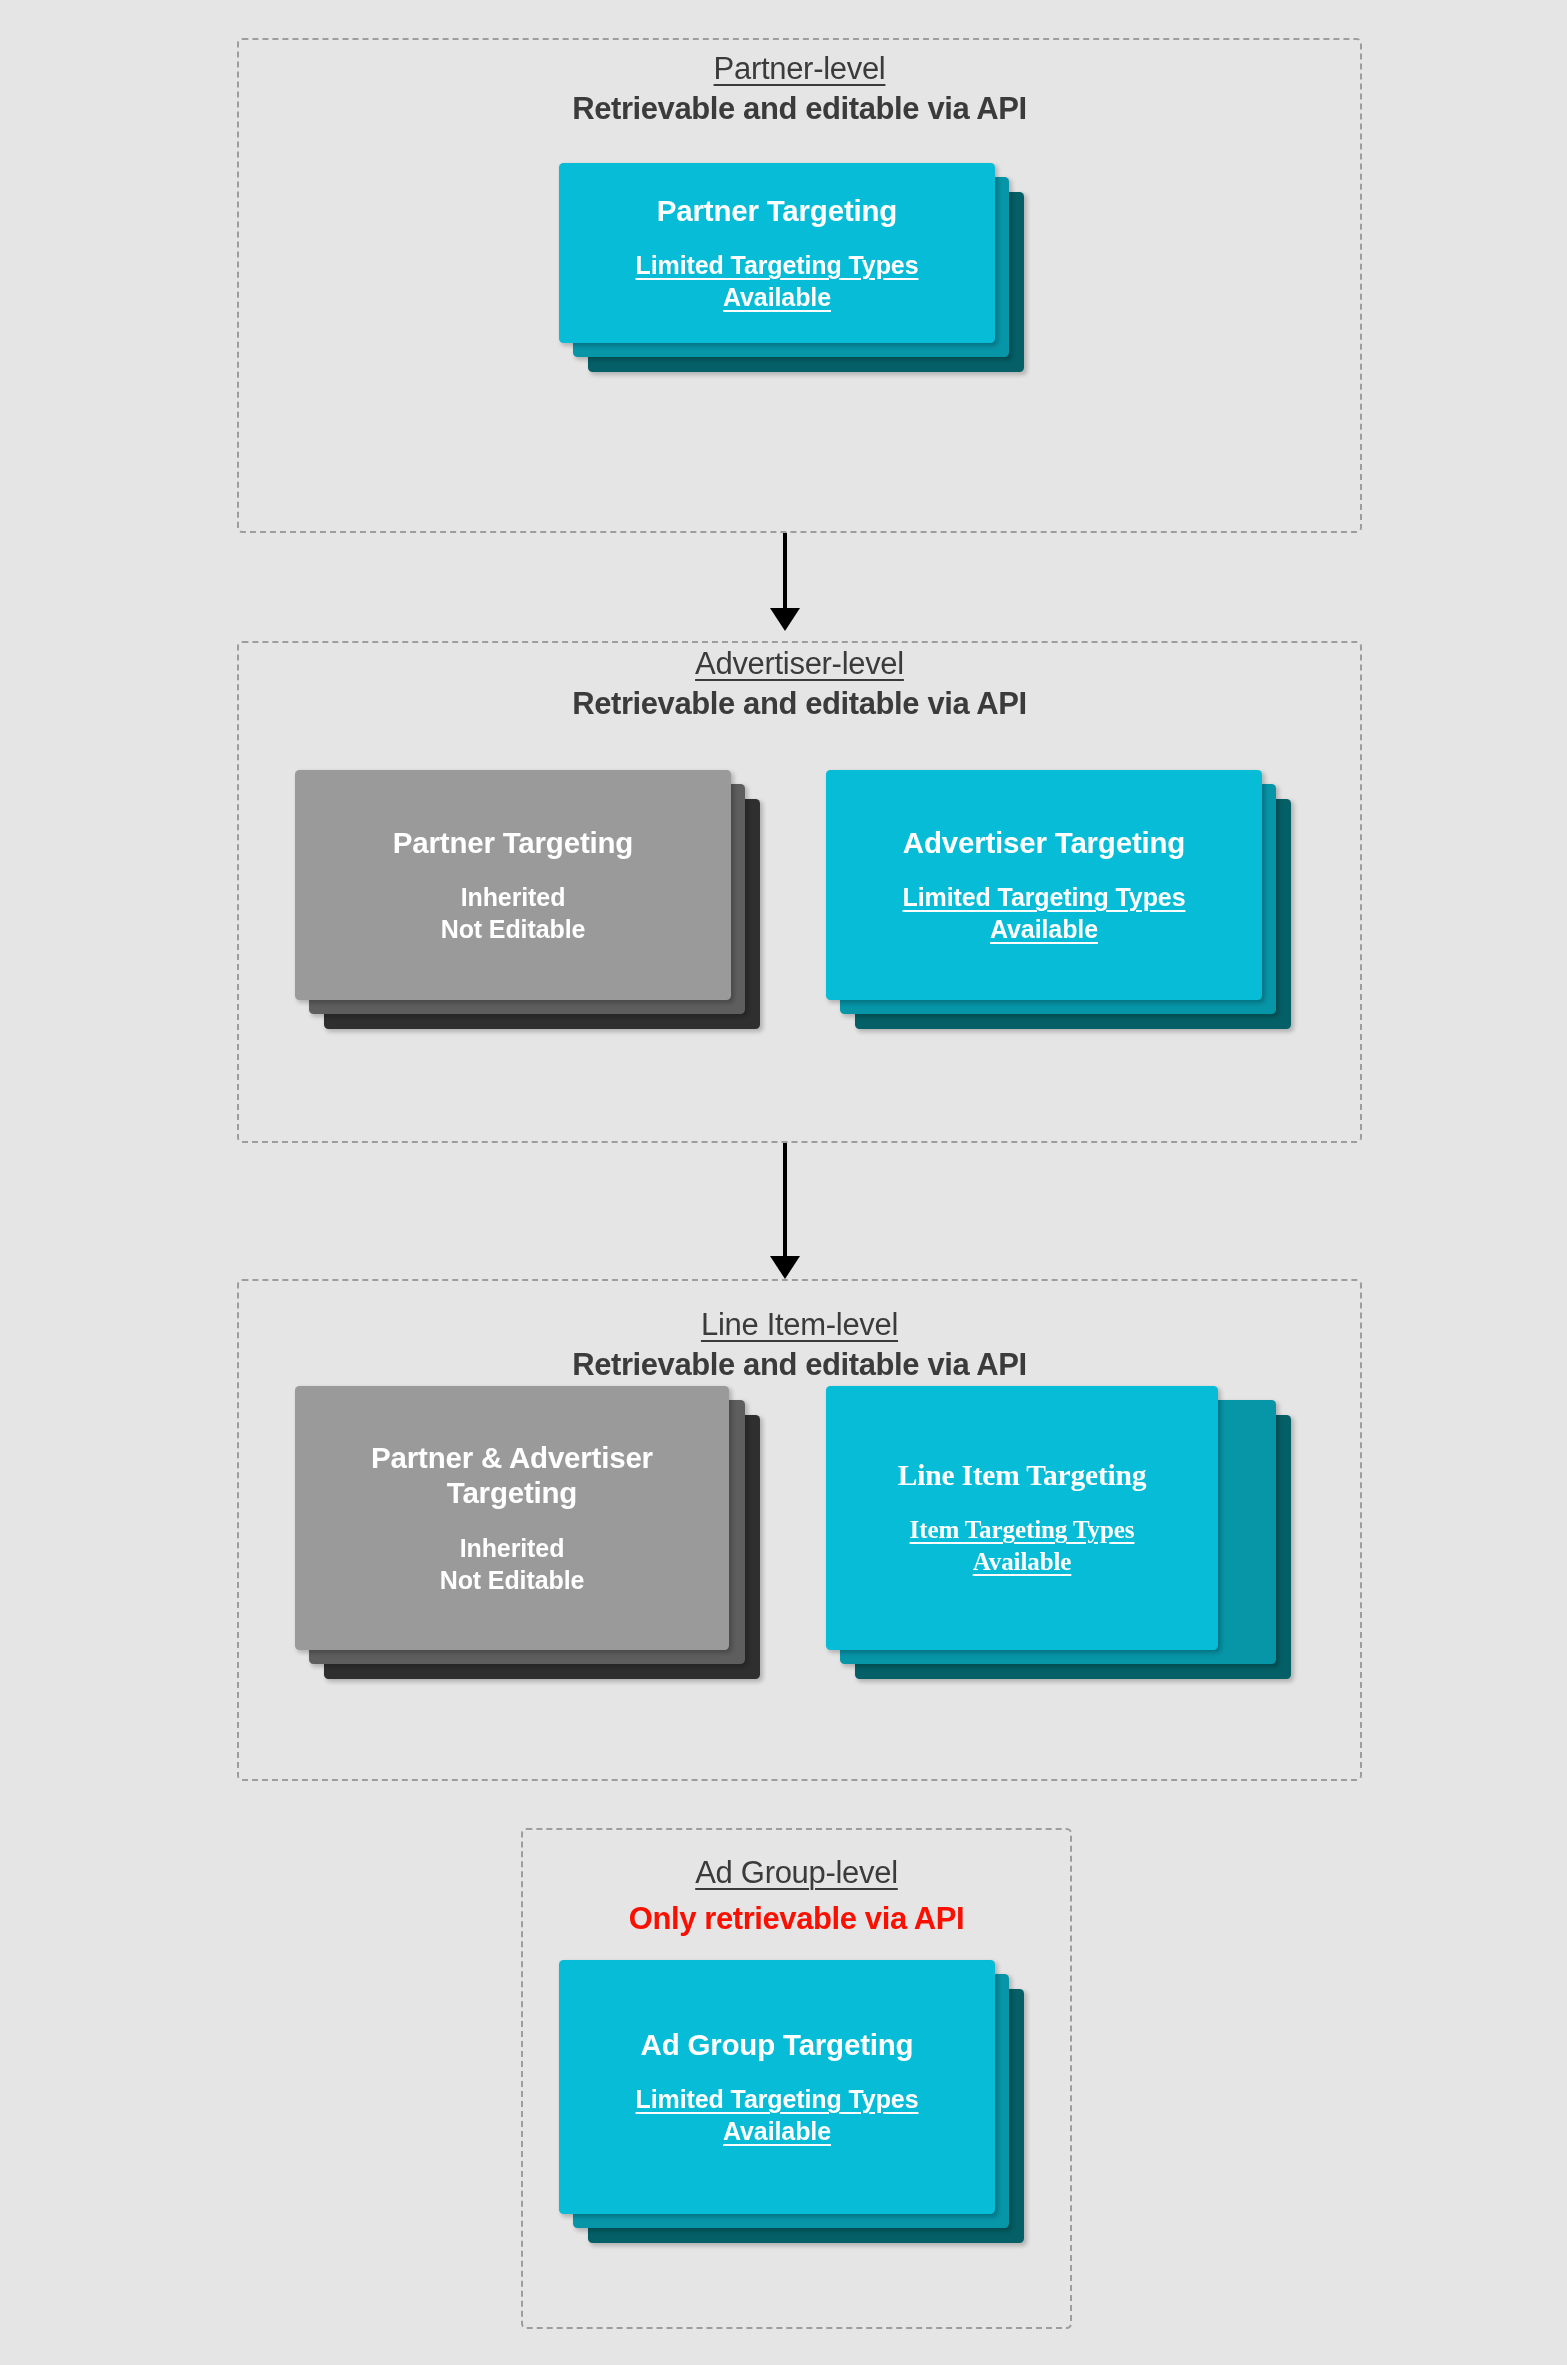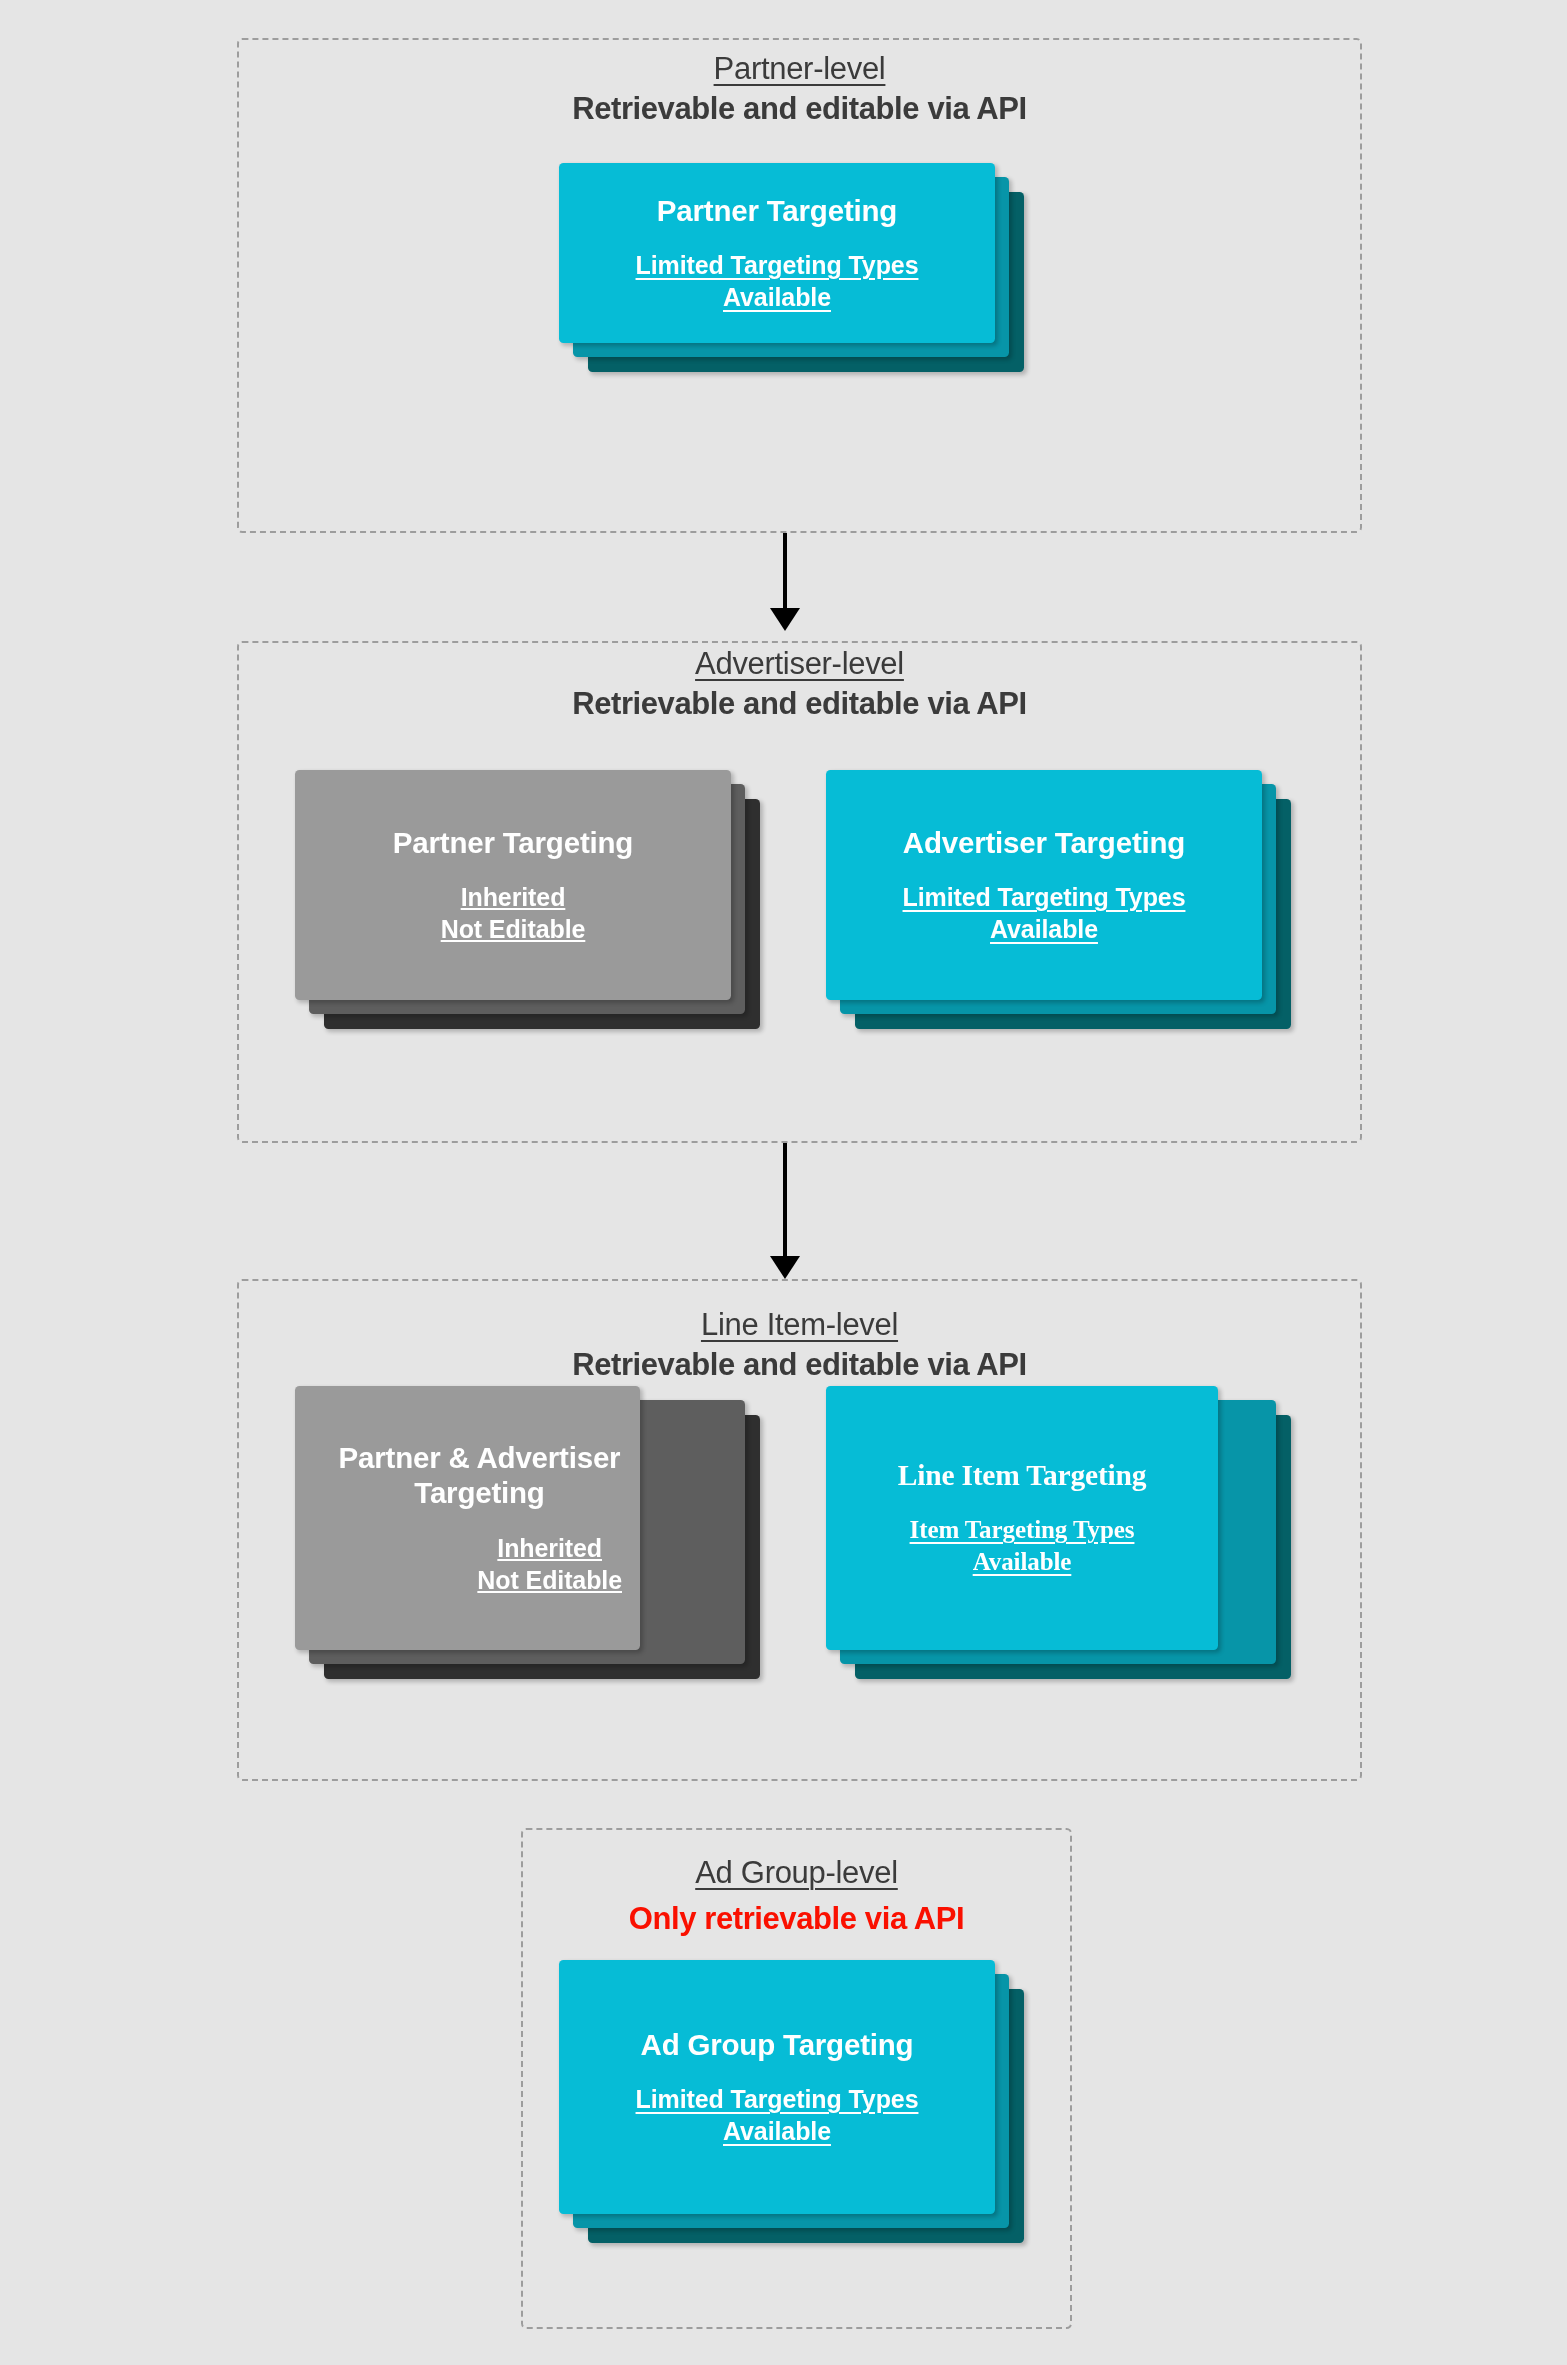--- a/index.html
+++ b/index.html
@@ -104,21 +104,20 @@
     margin: 0;
   }
   .card-sub {
     margin-top: 21.4px;
     font-size: 25px;
     font-weight: 700;
     color: #ffffff;
     line-height: 1.28;
     letter-spacing: -0.1px;
     padding: 0 18px;
-    text-decoration: underline;
   }
   .card-sub.linked {
     text-decoration: underline;
     text-underline-offset: 3.6px;
     text-decoration-thickness: 1.8px;
   }
 
   
   .arrow {
     position: absolute;
@@ -212,21 +211,21 @@
   <div class="level-head" style="left:237px; top:1039px; width:1125px;"></div>
 
   <div class="level-head" style="left:237px; top:1307px; width:1125px;">
     <span class="level-title">Line Item-level</span>
     <span class="level-sub">Retrievable and editable via API</span>
   </div>
 
   <div class="stack gray" style="left:295px; top:1386px; width:466px; height:293px;">
     <div class="layer back" style="width:436px; height:264px;"></div>
     <div class="layer mid" style="width:436px; height:264px;"></div>
-    <div class="layer front" style="width:345px; height:264px;align-items:flex-end;">
+    <div class="layer front" style="width:434px; height:264px;">
       <div class="card-title">
         <span>Partner &amp; Advertiser</span><br>
         <span>Targeting</span>
       </div>
       <div class="card-sub">
         <span>Inherited</span><br>
         <span>Not Editable</span>
       </div>
     </div>
   </div>

